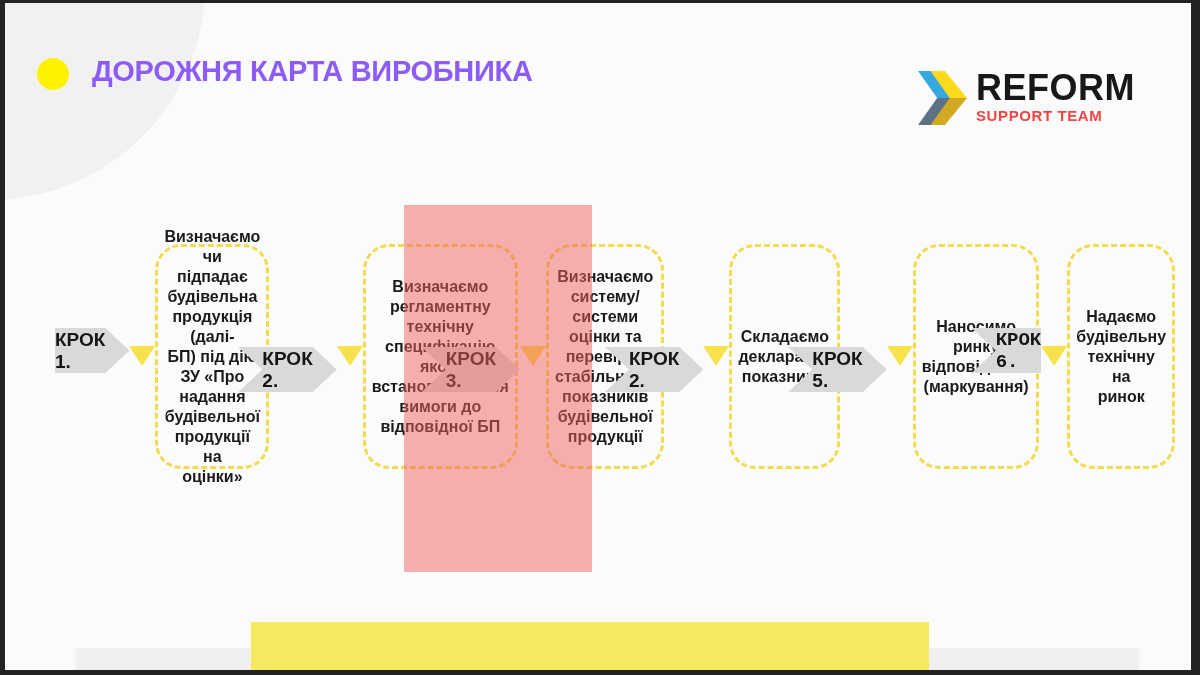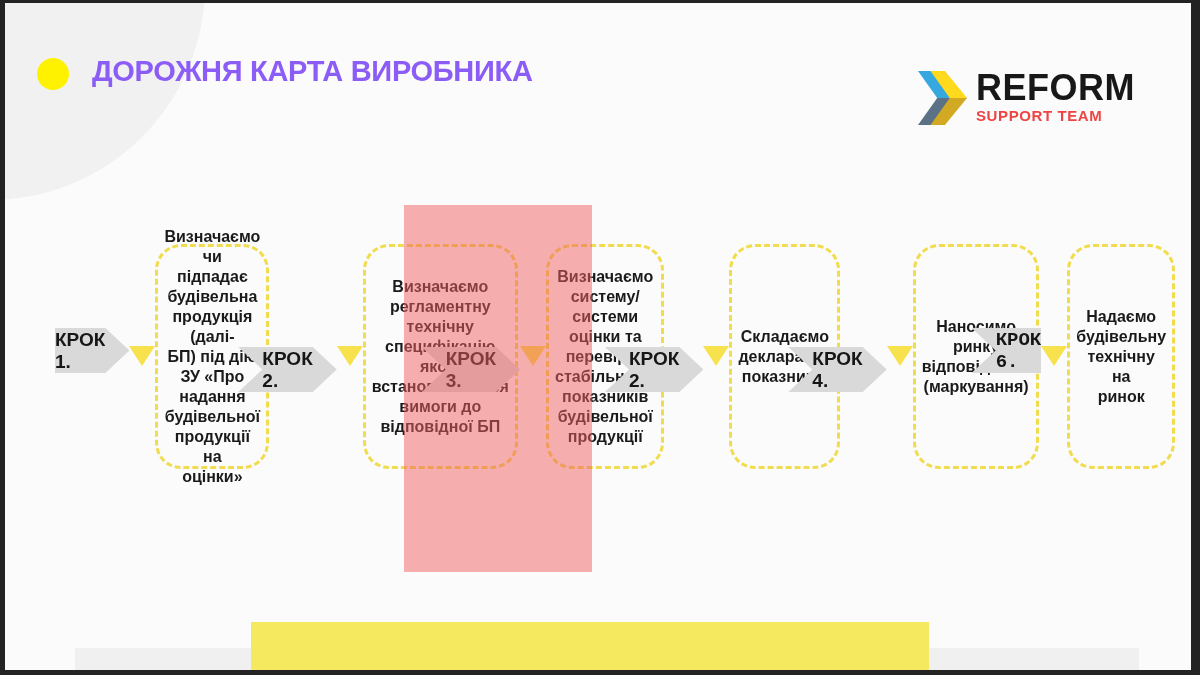--- a/index.html
+++ b/index.html
@@ -163,21 +163,21 @@
       <div class="chev notch tip">КРОК 2.</div>
       <div class="down-triangle"></div>
       <div class="step-box">
         <div class="step-desc">Складаємо
 декларацію
 показників</div>
       </div>
     </div>
 
     <div class="col">
-      <div class="chev notch tip">КРОК 4.</div>
+      <div class="chev notch tip">КРОК 5.</div>
       <div class="down-triangle"></div>
       <div class="step-box">
         <div class="step-desc">Наносимо ринку
 відповідності
 (маркування)</div>
       </div>
     </div>
 
     <div class="col">
       <div class="chev notch flat">КРОК 6.</div>

